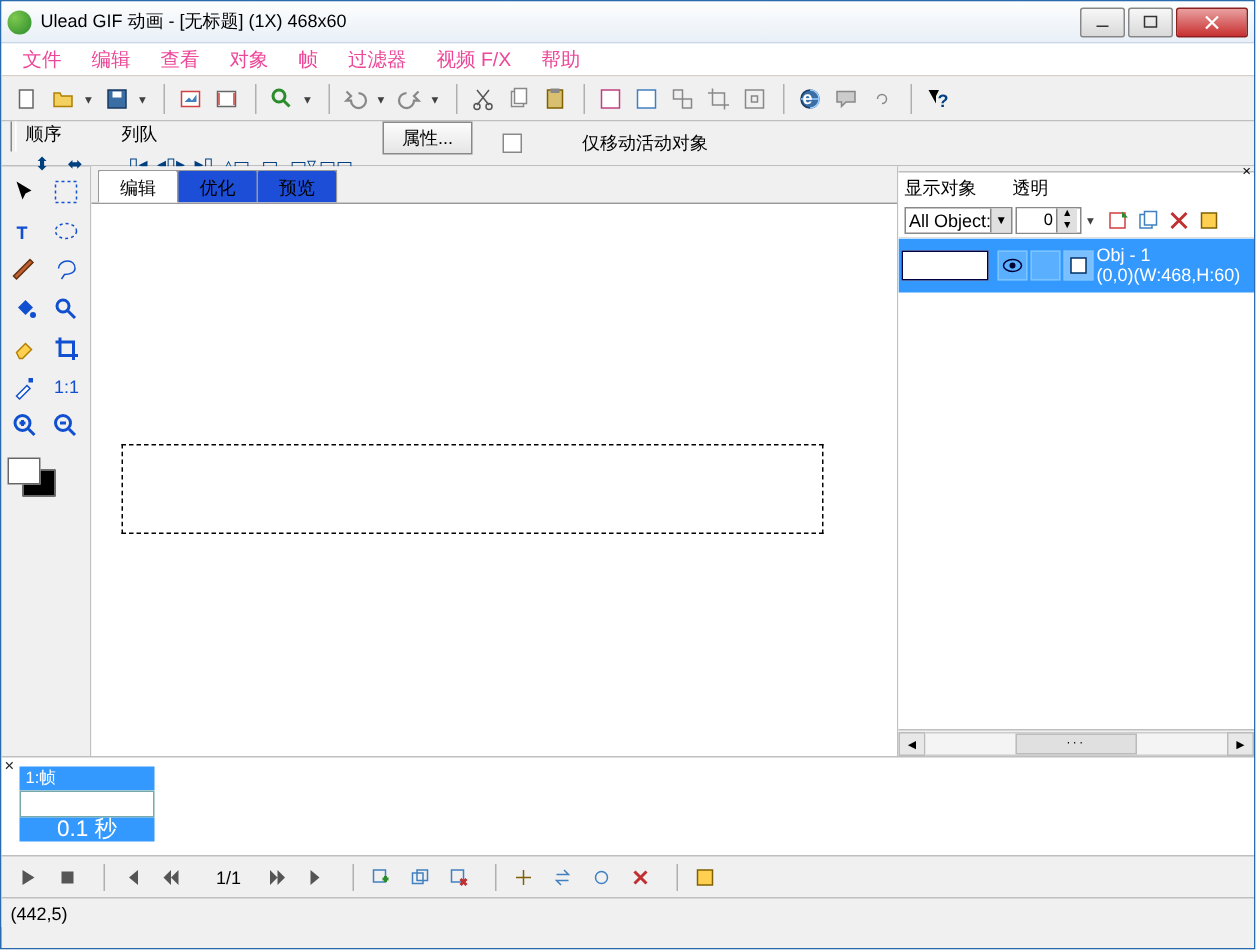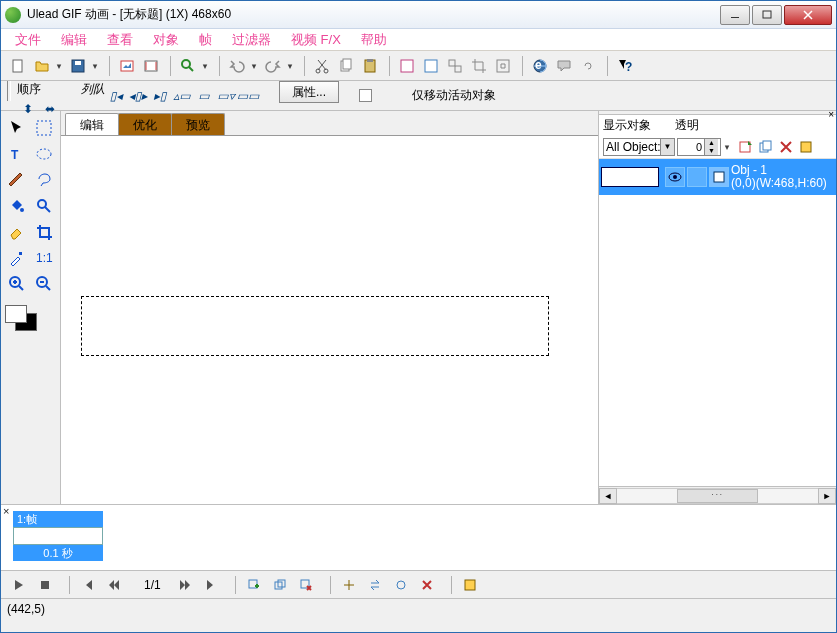--- a/index.html
+++ b/index.html
@@ -29,21 +29,21 @@
 .main { display: flex; height: 393px; }
 .toolbox { width: 60px; background: #f0f0f0; border-right: 1px solid #bfbfbf; padding: 4px 2px; }
 .toolbox-row { display:flex; }
 .tool { width: 26px; height: 24px; display:flex; align-items:center; justify-content:center; margin:1px; }
 .tool svg { width:18px; height:18px; }
 .swatches { margin-top:6px; position:relative; height:36px; }
 .sw-back { position:absolute; left:12px; top:10px; width:22px; height:18px; background:#000; border:1px solid #666;}
 .sw-front { position:absolute; left:2px; top:2px; width:22px; height:18px; background:#fff; border:1px solid #666;}
 .editor { flex:1; background:#fff; border-right:1px solid #bfbfbf; display:flex; flex-direction:column; position:relative;}
 .tabs { height:24px; display:flex; align-items:flex-end; padding-left:4px; background:#f0f0f0;}
-.tab { height:22px; padding:3px 14px 0; background:#a16207; border:1px solid #999; border-bottom:none; margin-right:-1px; border-radius:2px 2px 0 0; }
+.tab { height:22px; padding:3px 14px 0; background:#1d4ed8; border:1px solid #999; border-bottom:none; margin-right:-1px; border-radius:2px 2px 0 0; }
 .tab.active { background:#fff; position:relative; z-index:2;}
 .canvas-wrap { flex:1; background:#fff; border-top:1px solid #999; position:relative; overflow:hidden;}
 .canvas-obj { position:absolute; left:20px; top:160px; width:468px; height:60px; background:#fff; border:1px dashed #000; }
 .rightpanel { width:237px; background:#fff; display:flex; flex-direction:column; position:relative;}
 .rp-top { height:4px; background:#f0f0f0; border-bottom:1px solid #bfbfbf; position:relative;}
 .rp-x { position:absolute; right:2px; top:-2px; font-size:10px; color:#000;}
 .rp-head { padding:2px 4px; background:#fff; font-size:12px; display:flex;}
 .rp-head span:first-child { flex:0 0 72px;}
 .rp-row { display:flex; align-items:center; padding:2px 4px; gap:2px; background:#fff; border-bottom:1px solid #e0e0e0;}
 .rp-sel { flex:0 0 72px; height:18px; border:1px solid #888; background:#fff; font-family:"Courier New",monospace; font-size:11px; padding:0 2px; display:flex; align-items:center; position:relative;}
@@ -60,21 +60,21 @@
 .obj-txt { color:#fff; font-family:"Courier New",monospace; font-size:11px; line-height:13px;}
 .obj-sb { height:18px; background:#f0f0f0; border-top:1px solid #bfbfbf; display:flex; align-items:center;}
 .obj-sb .arrow { width:18px; height:16px; background:#e8e8e8; border:1px solid #bbb; text-align:center; font-size:9px; line-height:14px;}
 .obj-sb .track { flex:1; height:16px; background:#f4f4f4; border-top:1px solid #ccc; border-bottom:1px solid #ccc; position:relative;}
 .obj-sb .thumb { position:absolute; left:30%; width:40%; height:14px; top:0; background:#e0e0e0; border:1px solid #bbb; text-align:center; font-size:8px; letter-spacing:2px;}
 .frames { height:66px; border-top:1px solid #bfbfbf; background:#fff; position:relative; overflow:hidden;}
 .frames .fx { position:absolute; left:2px; top:0; font-size:11px; color:#222;}
 .frame { position:absolute; left:12px; top:6px; width:90px; }
 .frame-head { height:16px; background:#3399ff; color:#fff; padding:0 4px; font-size:11px; line-height:16px;}
 .frame-thumb { height:18px; background:#fff; border:1px solid #7aa;}
-.frame-foot { height:16px; background:#3399ff; color:#fff; text-align:center; font-size:11px; line-height:16px;}
+.frame-foot { height:16px; background:#3399ff; color:#fff; text-align:center; font-size:15px; line-height:16px;}
 .playbar { height:28px; border-top:1px solid #bfbfbf; background:#f0f0f0; display:flex; align-items:center; padding:0 8px;}
 .pbtn { width:20px; height:20px; display:flex; align-items:center; justify-content:center; margin-right:6px; color:#555;}
 .pbtn svg { width:12px; height:12px; fill:#555;}
 .psep { width:1px; height:18px; background:#b0b0b0; margin:0 8px;}
 .pcount { padding:0 14px; font-size:12px;}
 .status { height:20px; border-top:1px solid #bfbfbf; background:#f0f0f0; padding:0 6px; font-size:12px; line-height:20px;}
 </style>
 </head>
 <body>
 
@@ -243,21 +243,21 @@
 
   <div class="subbar">
     <div class="grip"></div>
     <div style="display:flex; flex-direction:column; margin-right:20px;">
       <span class="subbar-label" style="margin:0;">顺序</span>
       <div class="sb-icons">
         <div class="sb-icon">⬍</div>
         <div class="sb-icon">⬌</div>
       </div>
     </div>
-    <div style="display:flex; font-style:italic;">
+    <div style="display:flex; flex-direction:column;">
       <span class="subbar-label" style="margin:0;">列队</span>
       <div class="sb-icons">
         <div class="sb-icon">▯◂</div>
         <div class="sb-icon">◂▯▸</div>
         <div class="sb-icon">▸▯</div>
         <div class="sb-icon">▵▭</div>
         <div class="sb-icon">▭</div>
         <div class="sb-icon">▭▿</div>
         <div class="sb-icon">▭▭</div>
       </div>

